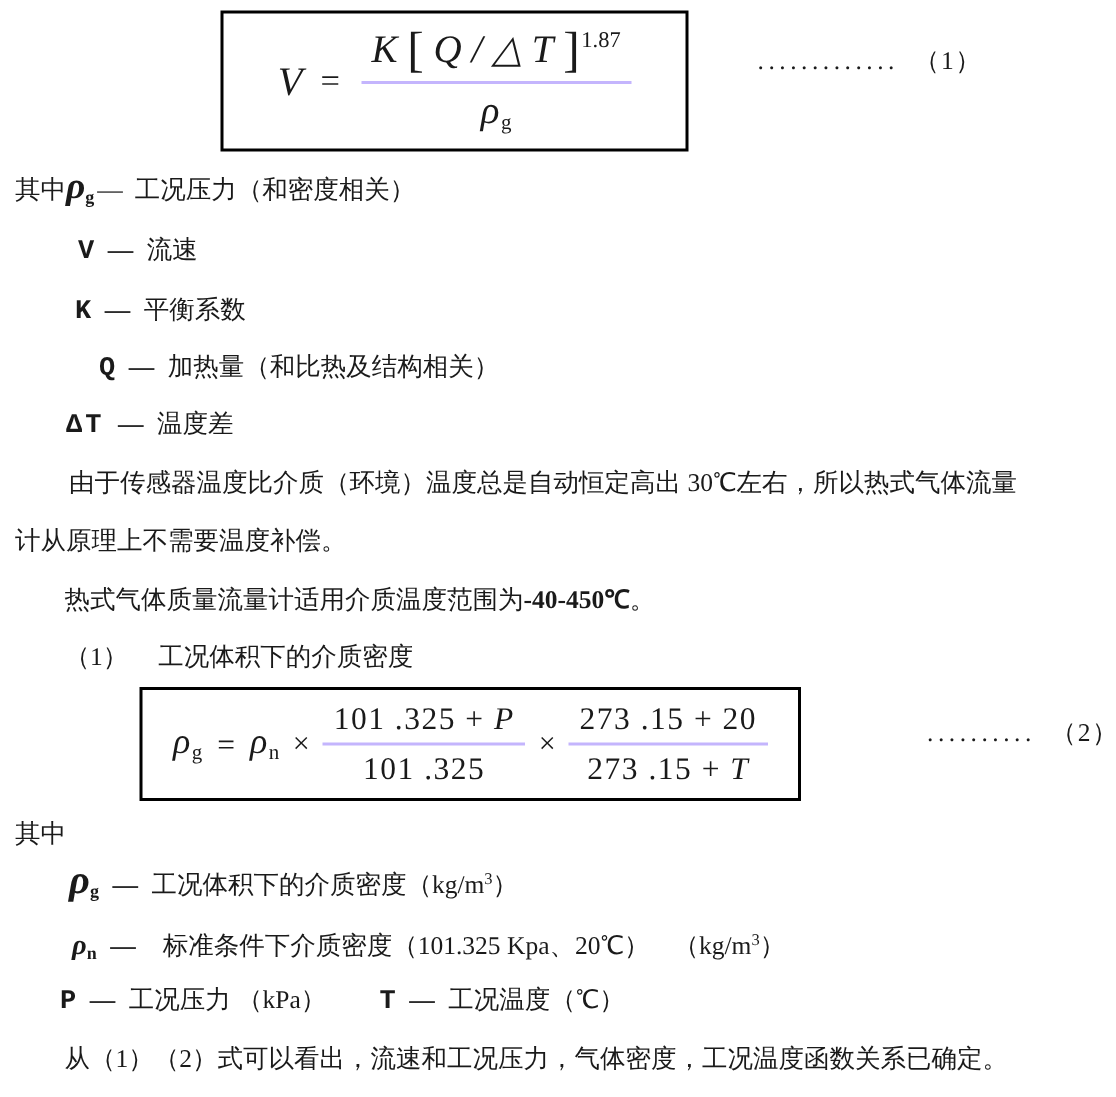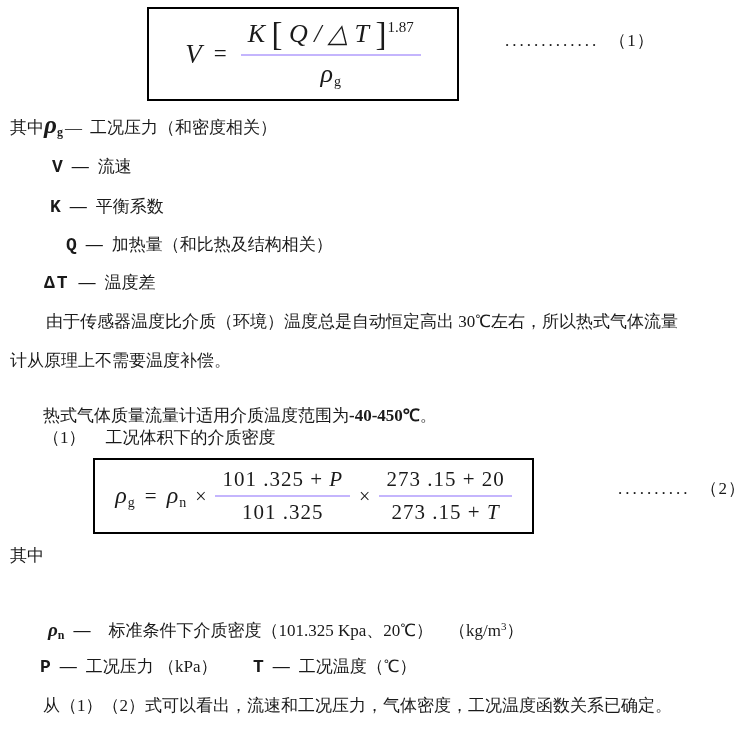--- a/index.html
+++ b/index.html
@@ -81,21 +81,21 @@
     <span class="sym">Q</span><span class="dash">—</span><span>加热量（和比热及结构相关）</span>
   </div>
 
   <div class="abs cn" style="left:44px;top:272px;">
     <span class="sym" style="letter-spacing:2px;">ΔT</span><span class="dash">—</span><span>温度差</span>
   </div>
 
   <div class="abs cn" style="left:46px;top:311px;">由于传感器温度比介质（环境）温度总是自动恒定高出 30℃左右，所以热式气体流量</div>
   <div class="abs cn" style="left:10px;top:350px;">计从原理上不需要温度补偿。</div>
 
-  <div class="abs cn" style="left:43px;top:389px;margin-top:16px;">
+  <div class="abs cn" style="left:43px;top:389px;">
     <span>热式气体质量流量计适用介质温度范围为</span><span class="bold">-40-450℃</span><span>。</span>
   </div>
 
   <div class="abs cn" style="left:43px;top:427px;">
     <span>（1）</span><span style="margin-left:20px;">工况体积下的介质密度</span>
   </div>
 
   <div class="abs f-box f2" style="left:93px;top:458px;width:437px;height:72px;">
     <div class="f-row">
       <span>
@@ -121,20 +121,23 @@
       </span>
     </div>
   </div>
 
   <div class="abs eq-label" style="left:618px;top:477px;">
     <span class="dots">..........</span><span>（2）</span>
   </div>
 
   <div class="abs cn" style="left:10px;top:545px;">其中</div>
 
+  <div class="abs cn" style="left:46px;top:573px;">
+    <span class="rho-big" style="font-size:27px;">ρ</span><span class="rho-sub">g</span><span class="dash">—</span><span>工况体积下的介质密度（kg/m</span><sup class="cube">3</sup><span>）</span>
+  </div>
 
   <div class="abs cn" style="left:48px;top:620px;">
     <span class="rho-med">ρ</span><span class="rho-sub">n</span><span class="dash" style="margin-right:18px;">—</span><span>标准条件下介质密度（101.325 Kpa、20℃）</span><span class="gap-wide">（kg/m</span><sup class="cube">3</sup><span>）</span>
   </div>
 
   <div class="abs cn" style="left:40px;top:656px;">
     <span class="sym">P</span><span class="dash">—</span><span>工况压力 （kPa）</span>
   </div>
 
   <div class="abs cn" style="left:253px;top:656px;">

